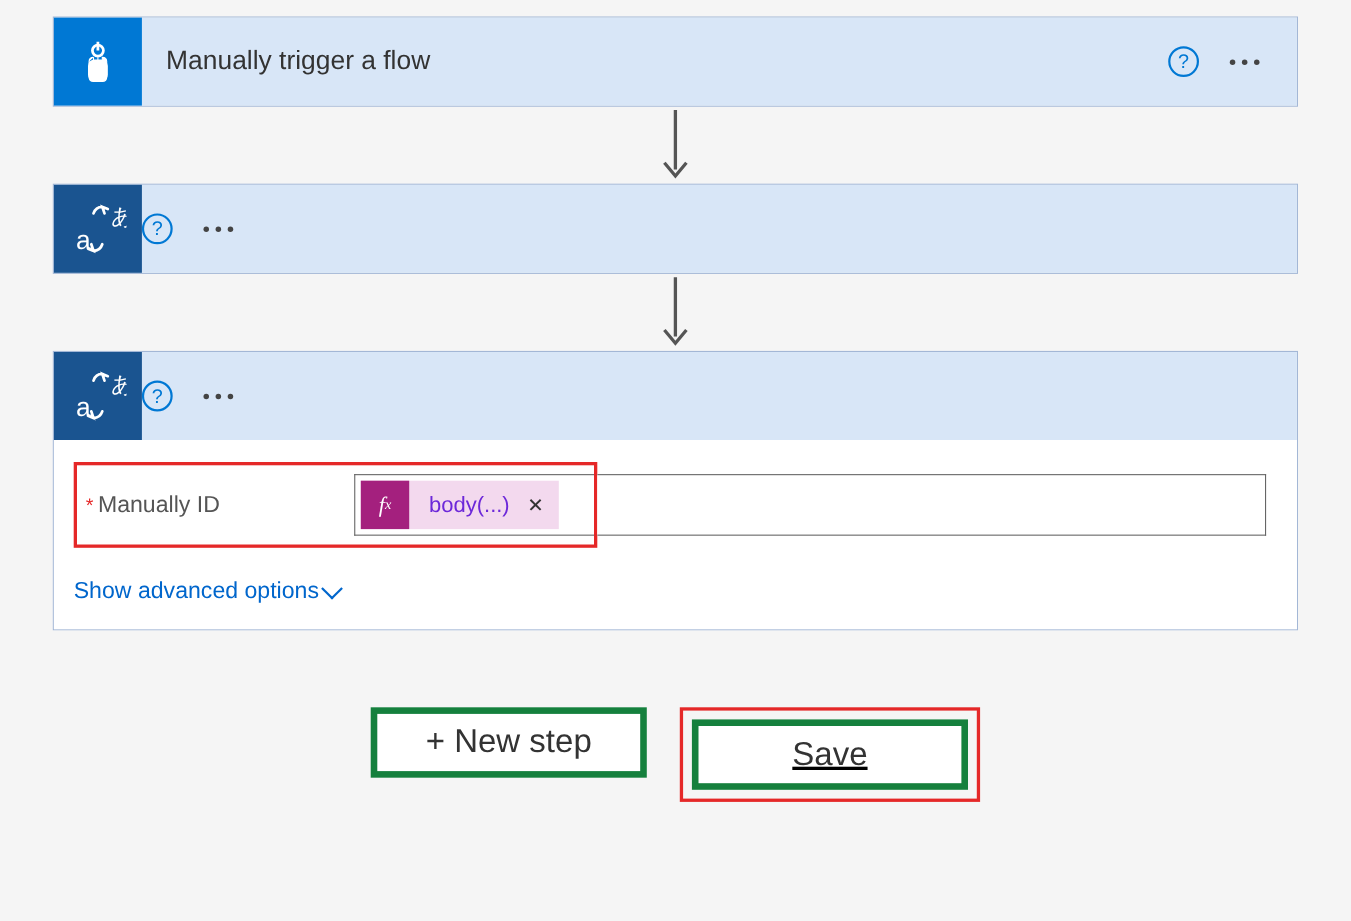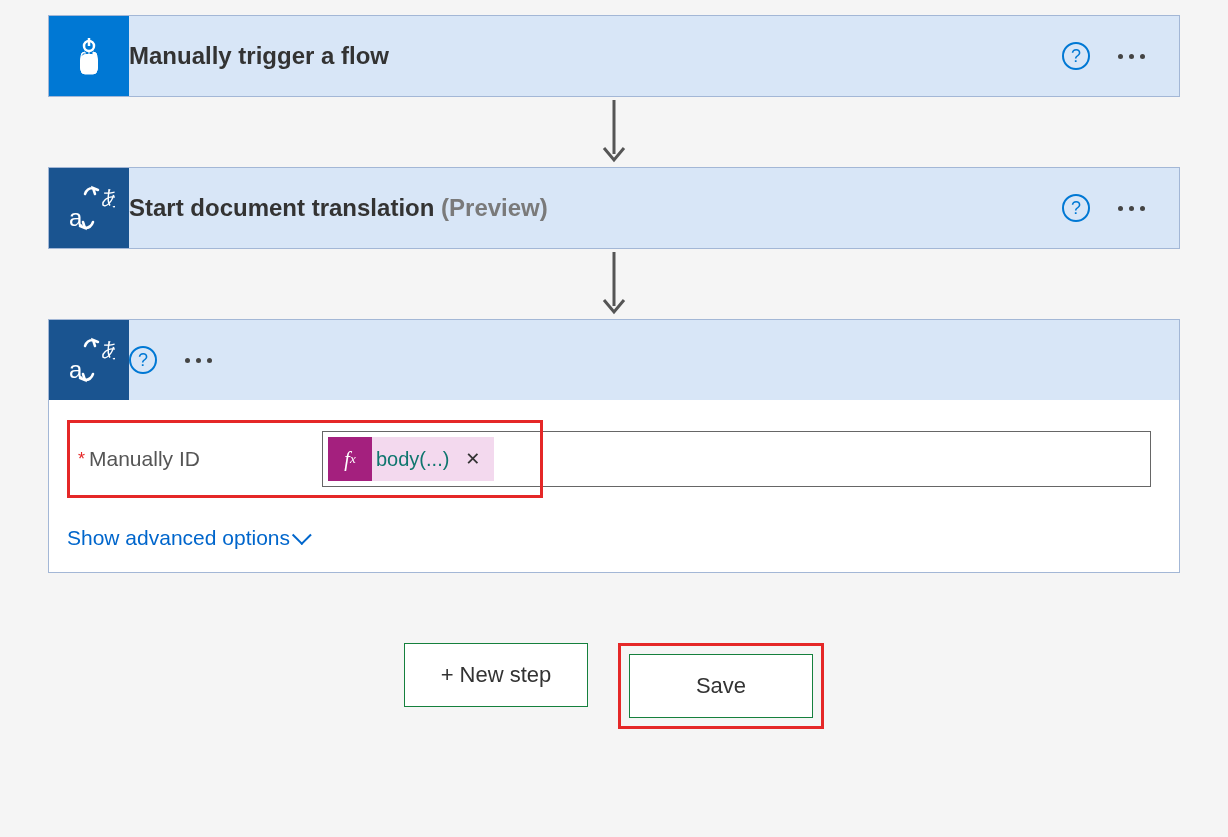--- a/index.html
+++ b/index.html
@@ -33,23 +33,24 @@
       height: 80px;
       display: flex;
       align-items: center;
       justify-content: center;
       flex-shrink: 0;
     }
     .icon-blue { background: #0078d4; }
     .icon-darkblue { background: #1a5490; }
     .step-title {
       flex: 1;
+      padding-left: 22px;
       font-size: 24px;
       color: #333;
-      font-weight: 700;
+      font-weight: 400;
     }
     .preview-text {
       color: #7a7a7a;
     }
     .step-actions {
       display: flex;
       align-items: center;
       gap: 24px;
       padding-right: 30px;
     }
@@ -112,23 +113,23 @@
       background: #a4207e;
       color: #fff;
       display: flex;
       align-items: center;
       justify-content: center;
       font-style: italic;
       font-family: 'Times New Roman', serif;
       font-size: 20px;
     }
     .fx-text {
-      padding: 0 14px 0 4px;
+      padding: 0 14px 0 18px;
       font-size: 20px;
-      color: #0f766e;
+      color: #6d28d9;
     }
     .fx-remove {
       padding: 0 14px 0 2px;
       font-size: 18px;
       color: #333;
       cursor: pointer;
     }
     .adv-options {
       color: #0066cc;
       font-size: 21px;
@@ -145,34 +146,35 @@
       border-bottom: 2px solid #0066cc;
       transform: rotate(45deg) translateY(-4px);
     }
     .bottom-actions {
       display: flex;
       gap: 30px;
       margin-top: 70px;
       justify-content: center;
     }
     .action-btn {
-      width: 184px;
+      width: 251px;
       height: 64px;
-      border: 1px solid #15803d;
+      border: 6px solid #15803d;
       background: #fff;
-      font-size: 22px;
+      font-size: 30px;
       color: #333;
       cursor: pointer;
       display: flex;
       align-items: center;
       justify-content: center;
     }
     .save-highlight {
       border: 3px solid #e52828;
       padding: 8px;
+      text-decoration: underline;
     }
   </style>
 </head>
 <body>
 
 <div class="flow-container">
 
   <div class="step-card">
     <div class="step-header">
       <div class="step-icon icon-blue">
@@ -205,23 +207,20 @@
   <div class="step-card">
     <div class="step-header">
       <div class="step-icon icon-darkblue">
         <svg width="52" height="52" viewBox="0 0 52 52">
           <path d="M30 6 Q24 6 22 12 M35 8 L30 6 L32 12" fill="none" stroke="#fff" stroke-width="2.5" stroke-linecap="round"></path>
           <text x="38" y="22" font-size="20" fill="#fff" font-family="sans-serif">あ</text>
           <text x="6" y="44" font-size="24" fill="#fff" font-family="sans-serif">a</text>
           <path d="M22 46 Q28 46 30 40 M17 44 L22 46 L20 40" fill="none" stroke="#fff" stroke-width="2.5" stroke-linecap="round"></path>
         </svg>
       </div>
-      <div class="step-title">
-        <span>Start document translation </span><span class="preview-text">(Preview)</span>
-      </div>
       <div class="step-actions">
         <div class="help-icon">?</div>
         <div class="more-icon">
             <span></span>
             <span></span>
             <span></span>
           </div>
       </div>
     </div>
   </div>

